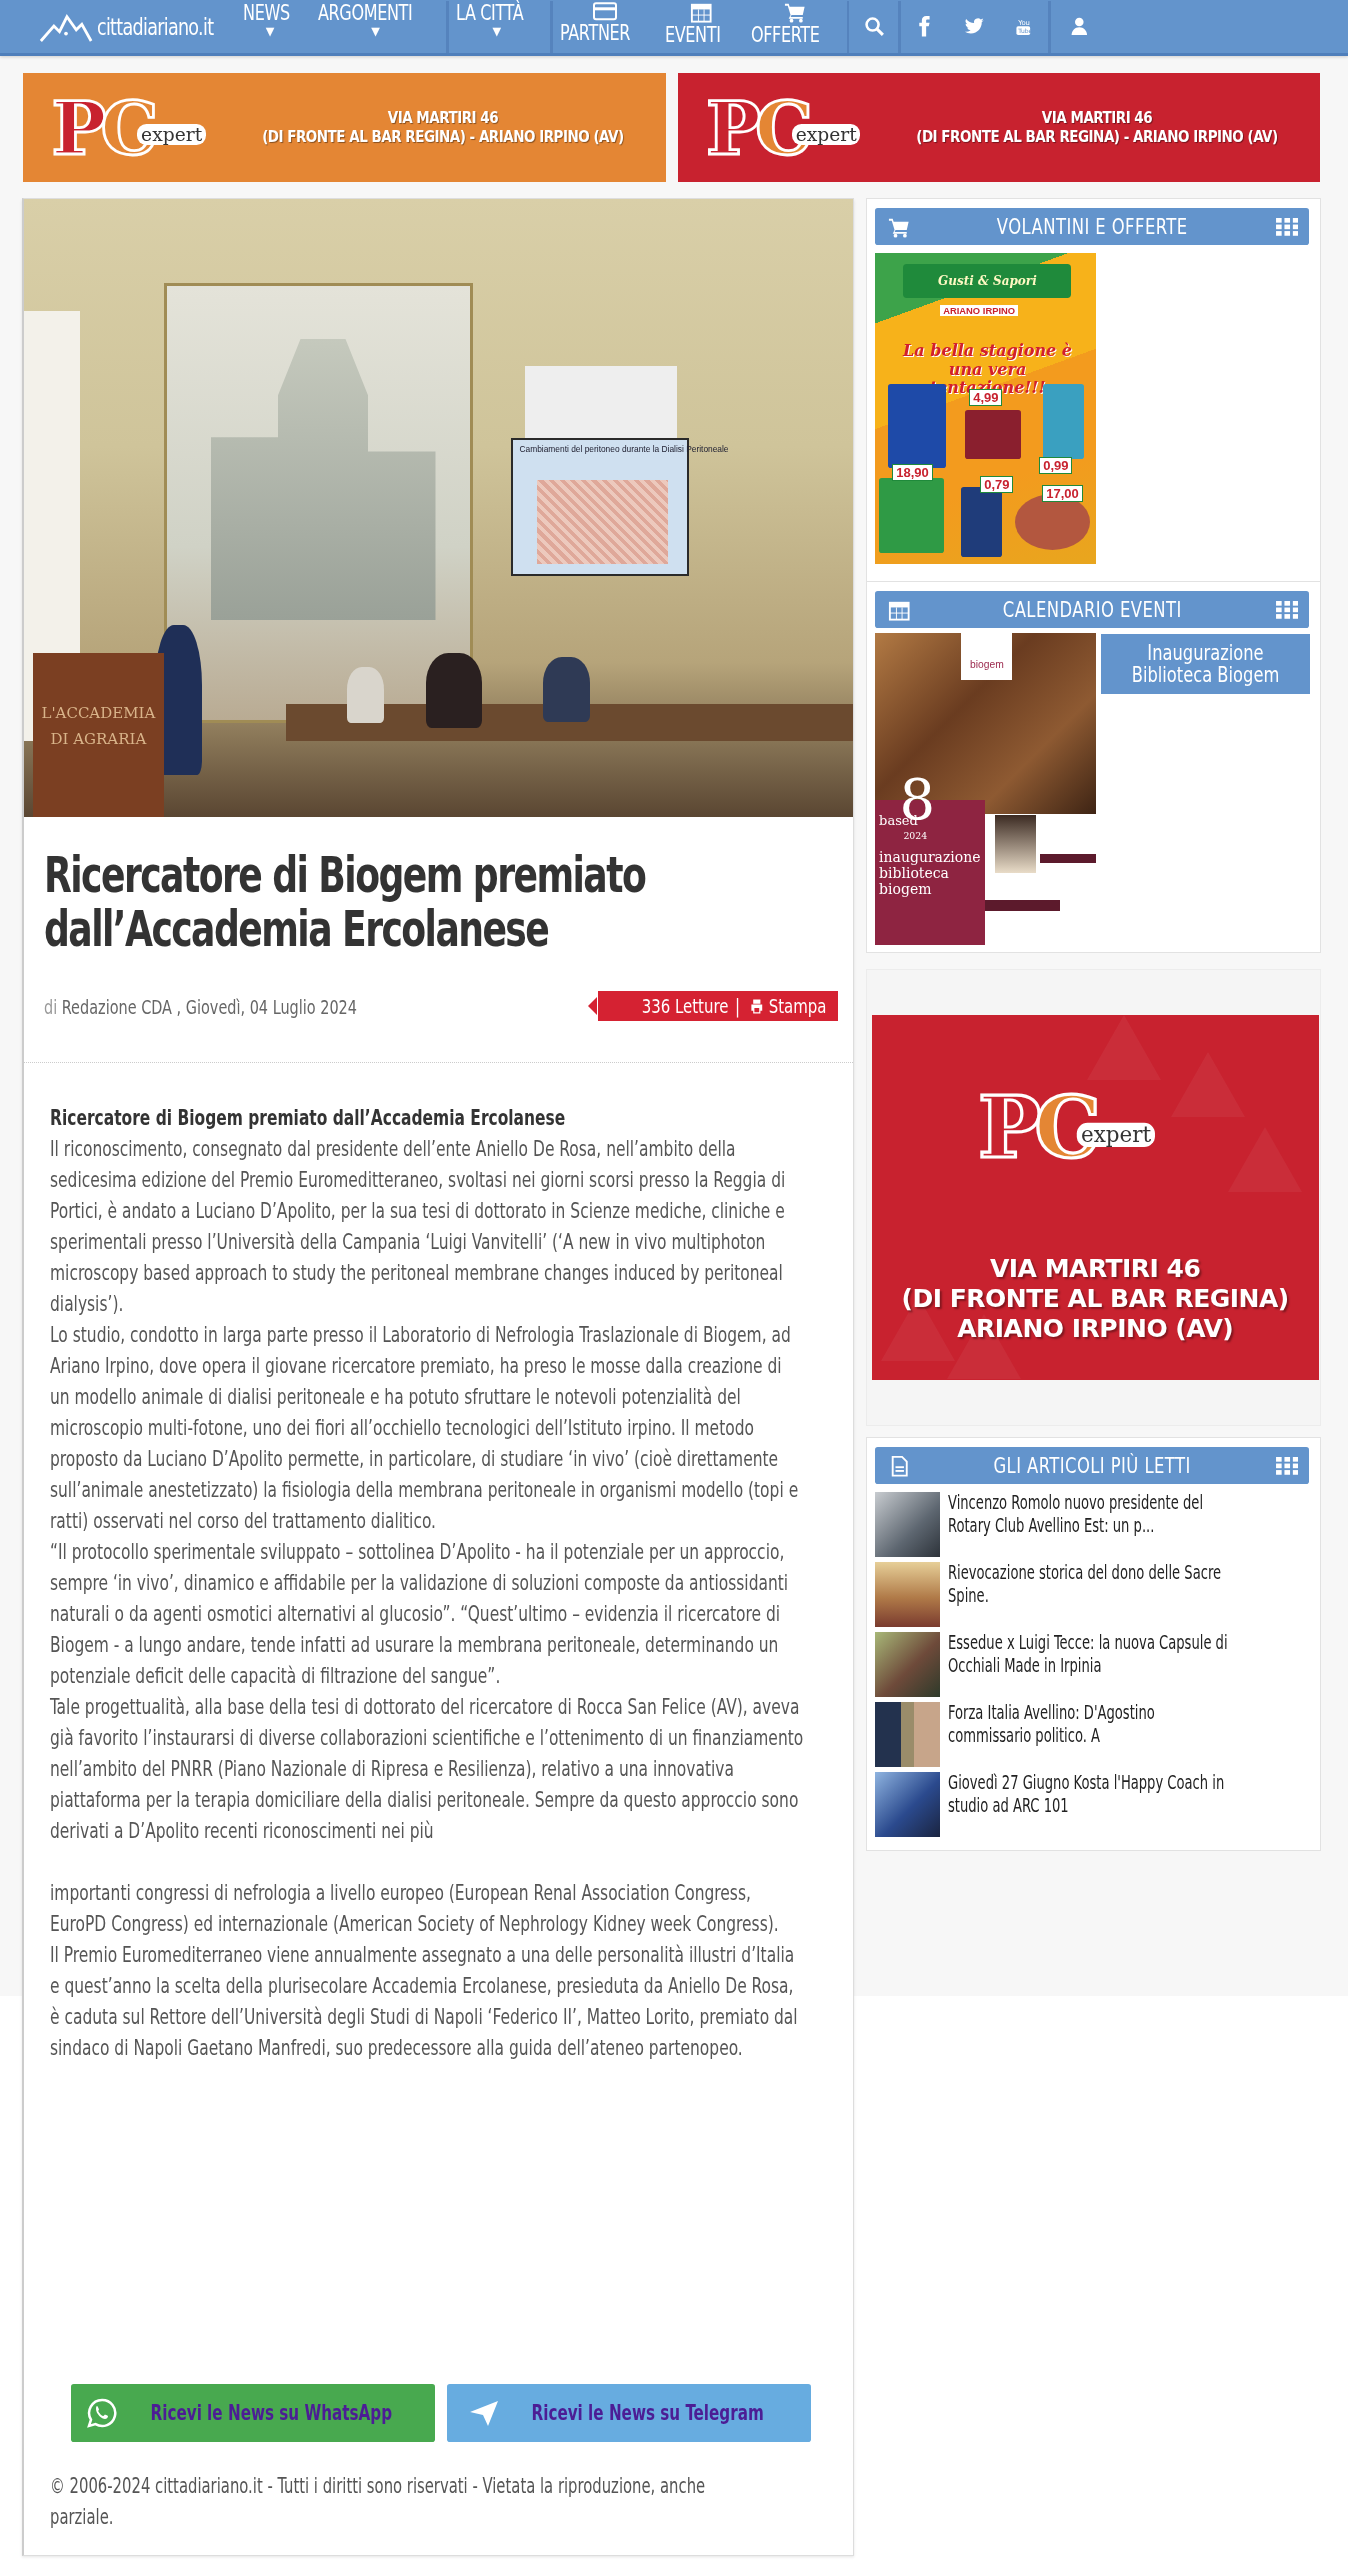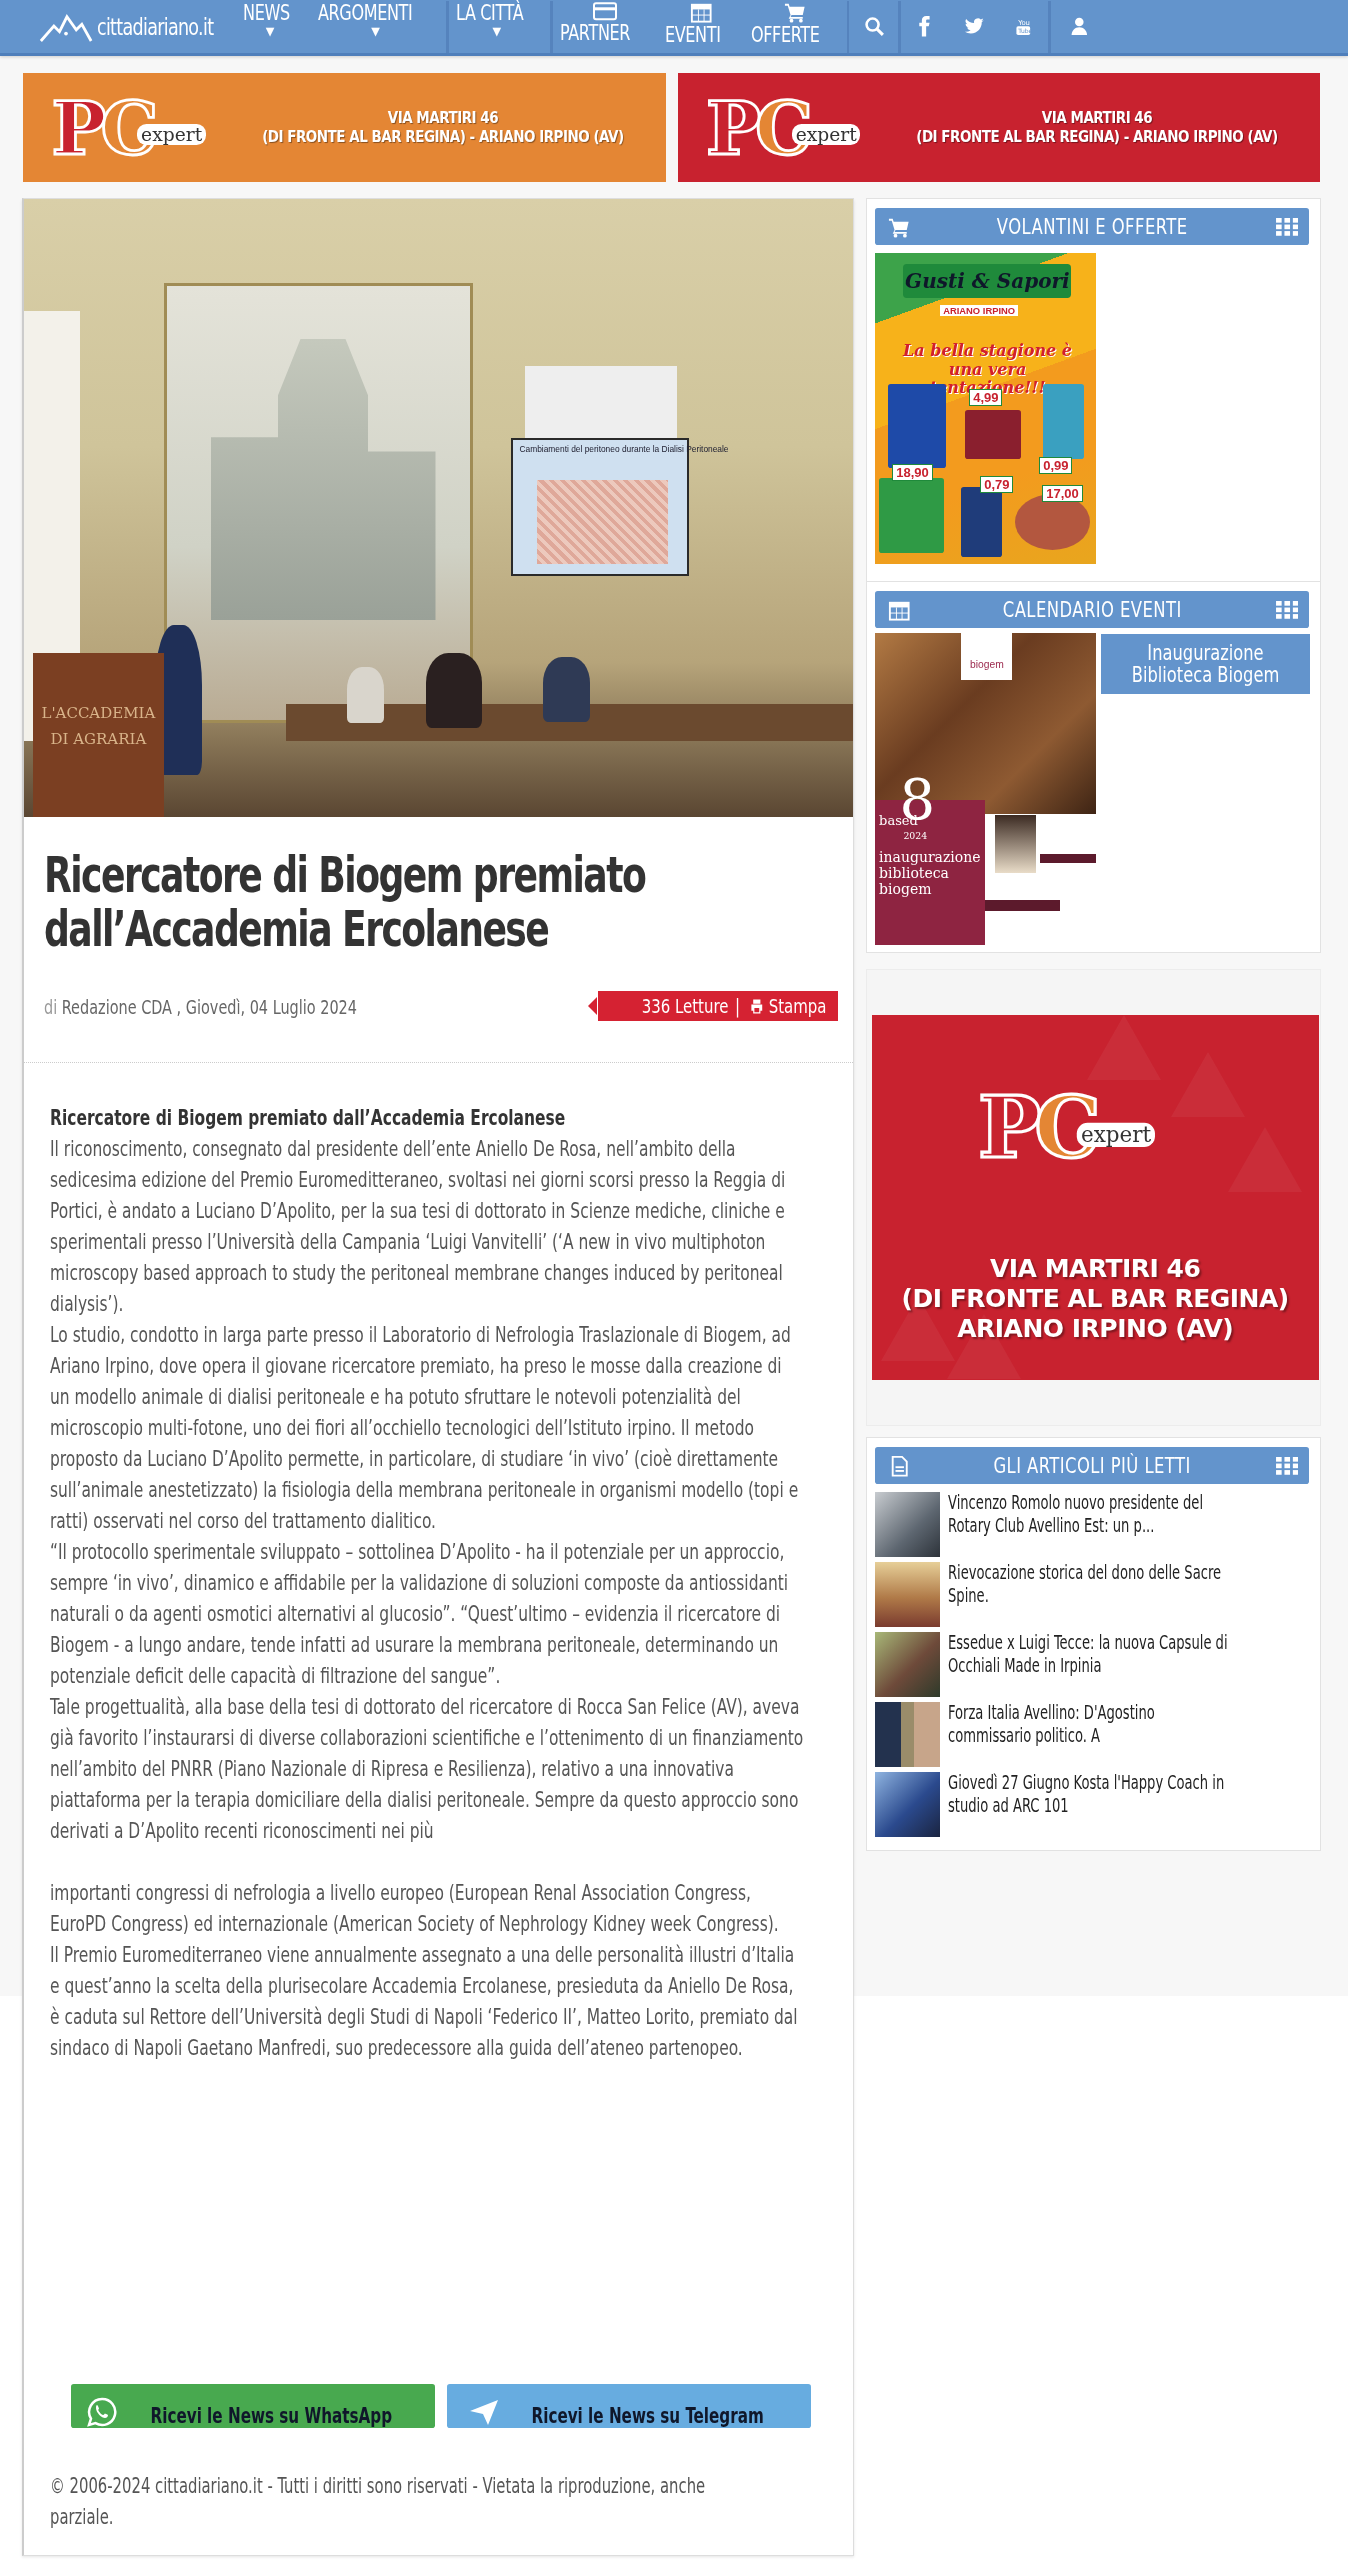--- a/index.html
+++ b/index.html
@@ -91,42 +91,42 @@
   .body-text {
     position: absolute; left: 26px; top: 903px; width: 749px;
     font-size: 21.5px; line-height: 31px; color: #555;
     font-family: "DejaVu Sans Condensed", "DejaVu Sans", sans-serif;
   }
   .body-text .scale { transform: scaleX(0.8); transform-origin: left top; width: 945px; }
   .body-text p { margin: 0; }
   .body-text .lead { color: #333; font-weight: bold; }
   .body-text .gap { height: 31px; }
 
-  .share { position: absolute; top: 2185px; height: 44px; border-radius: 2.8px; display: flex; align-items: flex-end; justify-content: center; color: #0f172a; font-weight: bold; font-size: 20.6px; cursor: pointer; font-family: "DejaVu Sans Condensed", "DejaVu Sans", sans-serif; }
+  .share { position: absolute; top: 2185px; height: 58px; border-radius: 2.8px; display: flex; align-items: center; justify-content: center; color: #4c1d95; font-weight: bold; font-size: 20.6px; cursor: pointer; font-family: "DejaVu Sans Condensed", "DejaVu Sans", sans-serif; }
   .share .lbl { display: inline-block; transform: scaleX(0.82); }
   .share.wa { left: 47px; width: 364px; background: #48a94f; }
   .share.tg { left: 423px; width: 364px; background: #67ace0; }
   .share svg { width: 32px; height: 32px; margin-right: 5.6px; }
   .copyright { position: absolute; left: 26px; top: 2272px; width: 842px; font-size: 20.6px; line-height: 31px; color: #555; font-family: "DejaVu Sans Condensed", "DejaVu Sans", sans-serif; transform: scaleX(0.8); transform-origin: left top; }
 
   
   .widget { position: absolute; left: 866px; width: 455px; background: #fff; border: 1.9px solid #e2e2e2; }
   .w-head {
     position: absolute; left: 8.4px; top: 9.4px; width: 434px; height: 37px; background: #6394cc; border-radius: 2.8px;
     color: #fff; display: flex; align-items: center; justify-content: center;
     font-family: "DejaVu Sans Condensed", "DejaVu Sans", sans-serif; font-size: 21.5px;
   }
   .w-head .ttl { display: inline-block; transform: scaleX(0.85); letter-spacing: 0.5px; }
   .w-head .lico { position: absolute; left: 13px; top: 7.5px; width: 22.5px; height: 22.5px; }
   .w-head .rico { position: absolute; right: 11.2px; top: 9.4px; width: 22.5px; height: 18.7px; cursor: pointer; }
   .w-head svg { fill: #fff; }
 
   .flyer { position: absolute; left: 8.4px; top: 54px; width: 221px; height: 311px; overflow: hidden; cursor: pointer;
     background: linear-gradient(160deg,#3da34a 0 18%, #f7b21a 18% 45%, #f39b1e 45% 70%, #e8a61e 100%); }
-  .flyer .banner-g { position: absolute; left: 28px; top: 11.2px; width: 168px; height: 34px; background: #1f8a3b; color: #0f172a; font-family: "DejaVu Serif", serif; font-style: italic; font-weight: bold; font-size: 20px; text-align: center; line-height: 34px; border-radius: 3.7px; }
+  .flyer .banner-g { position: absolute; left: 28px; top: 11.2px; width: 168px; height: 34px; background: #1f8a3b; color: #fef9c3; font-family: "DejaVu Serif", serif; font-style: italic; font-weight: bold; font-size: 12px; text-align: center; line-height: 34px; border-radius: 3.7px; }
   .flyer .city { position: absolute; left: 65px; top: 52px; font-size: 9.4px; font-weight: bold; color: #c8222f; background:#fff; padding: 0 2.8px; }
   .flyer .slogan { position: absolute; left: 18.7px; top: 89px; width: 187px; color: #d21f2c; font-family: "DejaVu Serif", serif; font-style: italic; font-weight: bold; font-size: 16px; line-height: 18.7px; text-align: center; text-shadow: 0.9px 0.9px 0 #fff; }
   .flyer .prod { position: absolute; border-radius: 2.8px; }
   .flyer .price { position: absolute; background: #fff; color: #c8222f; font-weight: bold; font-size: 13px; padding: 0 2.8px; border: 0.9px solid #1f8a3b; }
 
   .event-img { position: absolute; left: 8.4px; top: 51px; width: 221px; height: 312px; overflow: hidden; cursor: pointer; background: #fff; }
   .event-img .photo { position: absolute; left: 0; top: 0; width: 221px; height: 181px; background: linear-gradient(135deg,#b27a44 0%,#6a3c20 40%,#8e5a32 70%,#3e2414 100%); }
   .event-img .bgm { position: absolute; left: 86px; top: 0; width: 51px; height: 47px; background: #fff; color: #9c2a4e; font-size: 10.3px; text-align: center; padding-top: 26px; }
   .event-img .maroon { position: absolute; left: 0; top: 167px; width: 110px; height: 145px; background: #8e2441; color: #fff; font-family: "DejaVu Serif", serif; }
   .event-img .maroon .day { position: absolute; left: 24px; top: -28px; font-size: 56px; line-height: 56px; }

